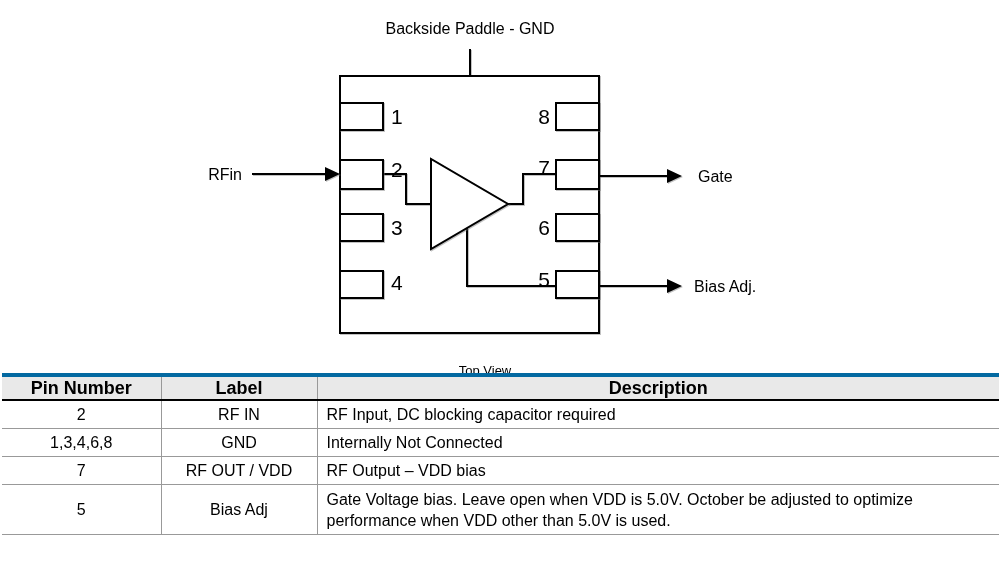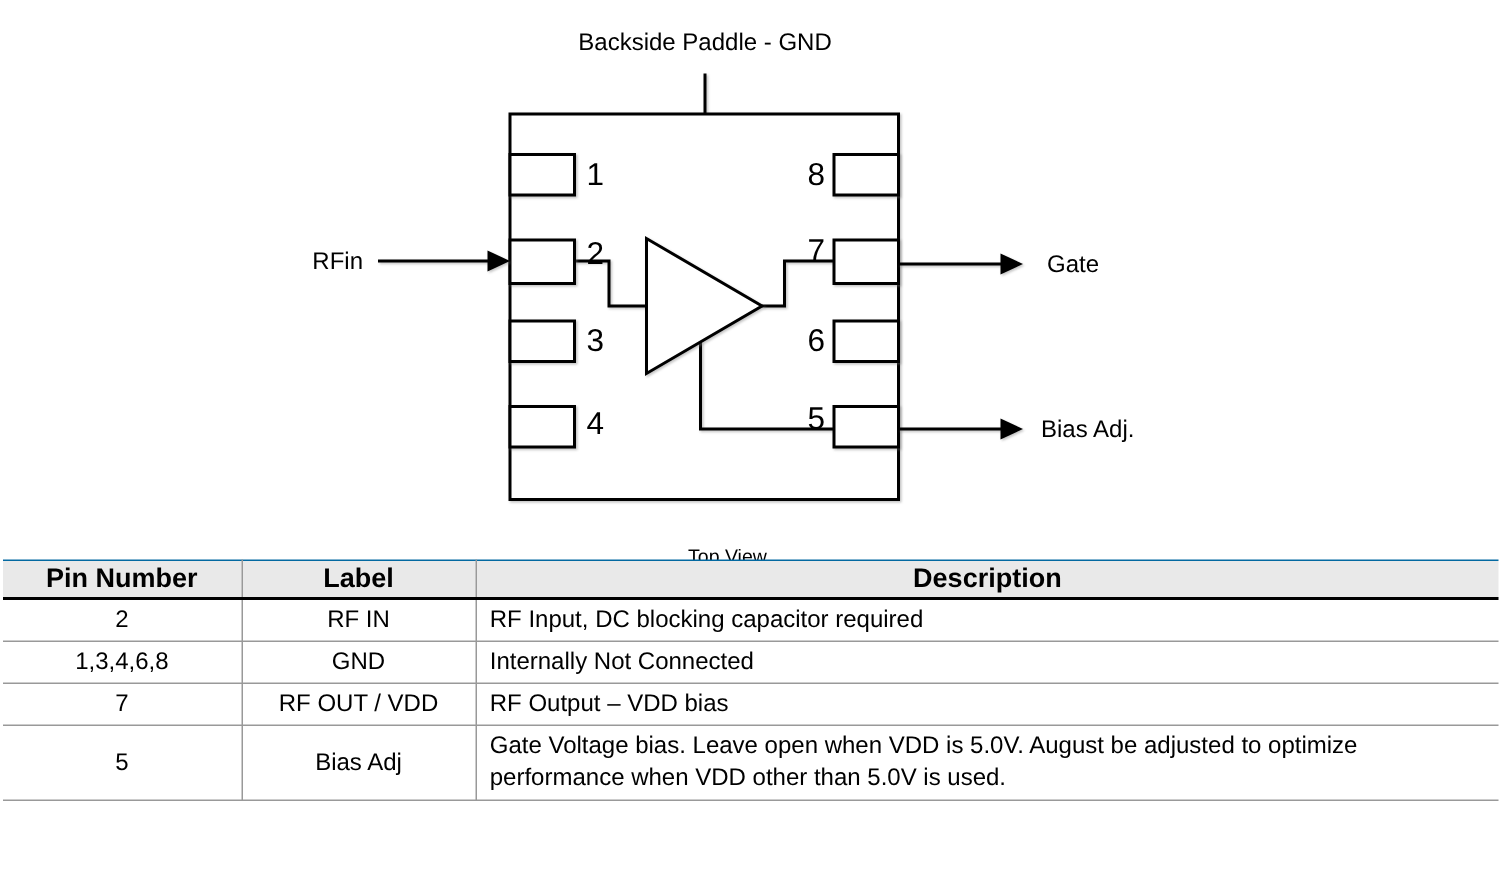--- a/index.html
+++ b/index.html
@@ -48,21 +48,21 @@
     border-collapse: collapse;
     table-layout: fixed;
     width: 997px;
     font-size: 16px;
   }
   #pin-table thead th {
     background: #e9e9e9;
     font-weight: bold;
     font-size: 18px;
     height: 25px;
-    border-top: 1px solid #0369a1;
+    border-top: 4px solid #0369a1;
     border-bottom: 2px solid #000;
     text-align: center;
     vertical-align: middle;
     padding: 0;
   }
   #pin-table td {
     border-bottom: 1px solid #999;
     vertical-align: middle;
     padding: 2px 4px;
     line-height: 21px;
@@ -156,19 +156,19 @@
           <td class="desc-cell">Internally Not Connected</td>
         </tr>
         <tr class="r3">
           <td class="pin-cell c-sep">7</td>
           <td class="label-cell c-sep">RF OUT / VDD</td>
           <td class="desc-cell">RF Output – VDD bias</td>
         </tr>
         <tr class="r4">
           <td class="pin-cell c-sep">5</td>
           <td class="label-cell c-sep">Bias Adj</td>
-          <td class="desc-cell">Gate Voltage bias. Leave open when VDD is 5.0V. August be adjusted to optimize performance when VDD other than 5.0V is used.</td>
+          <td class="desc-cell">Gate Voltage bias. Leave open when VDD is 5.0V. October be adjusted to optimize performance when VDD other than 5.0V is used.</td>
         </tr>
       </tbody>
     </table>
   </div>
 
 </div>
 
 </body></html>

